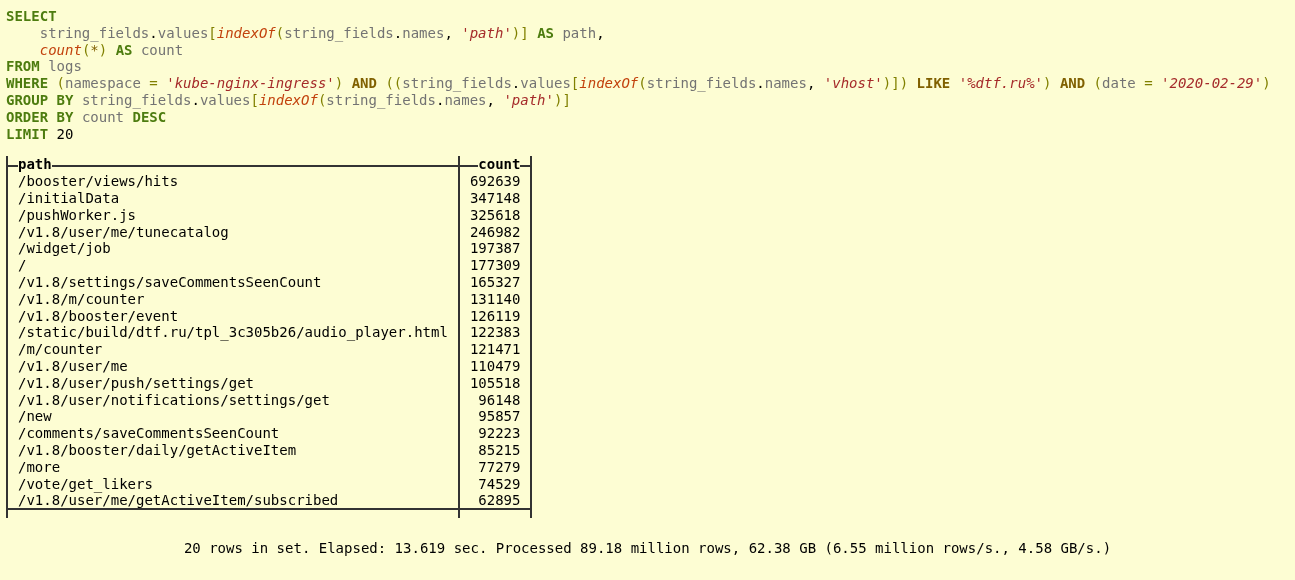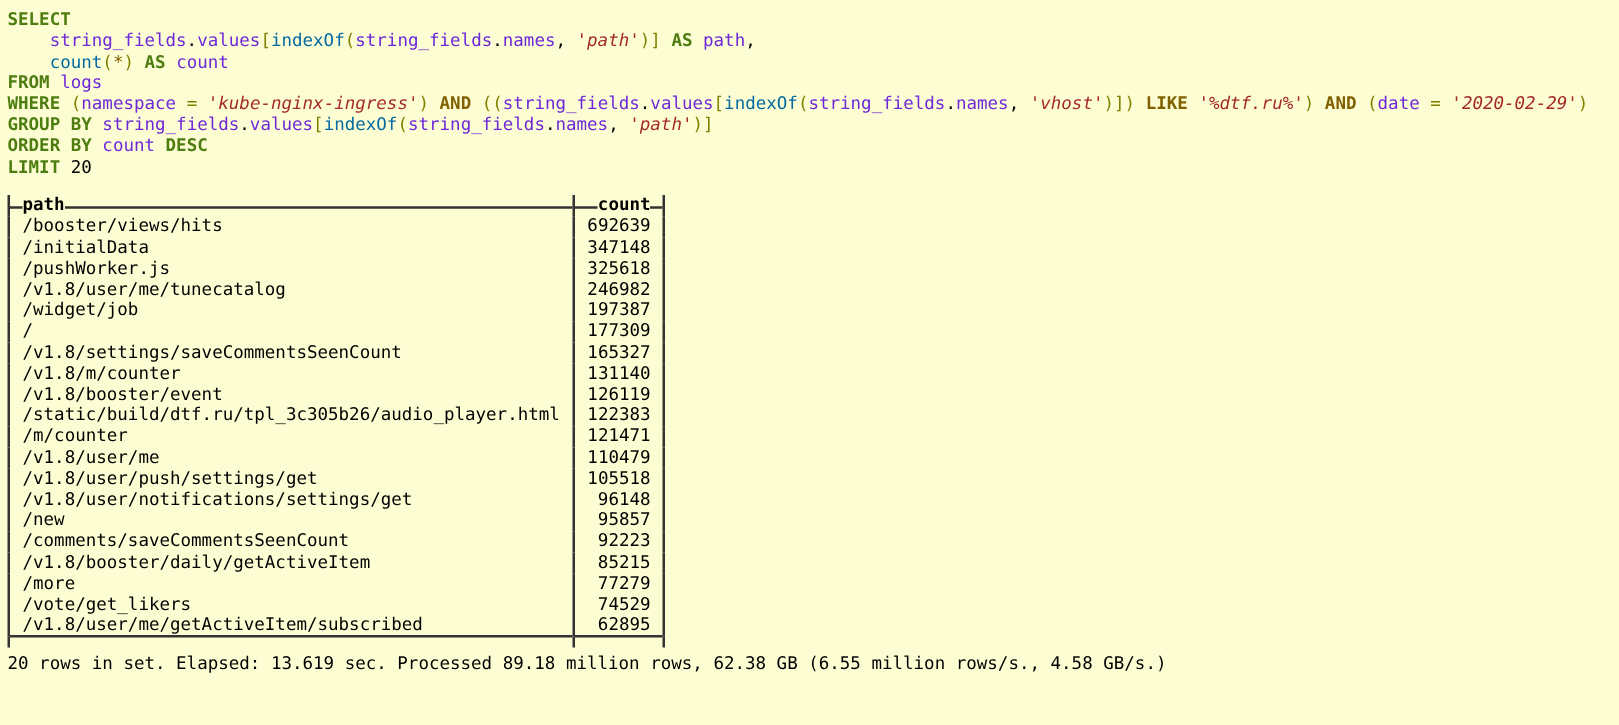--- a/index.html
+++ b/index.html
@@ -6,22 +6,22 @@
     margin: 0;
     padding: 8px 6px;
     background: #fdfdd3;
     font-family: "DejaVu Sans Mono", "Consolas", monospace;
     font-size: 14px;
     color: #000;
     line-height: 1.2;
   }
   .sql { white-space: pre-wrap; }
   .kw { color: #4d7c0f; font-weight: bold; }
-  .id { color: #6d28d9; }
-  .fn { color: #0369a1; }
+  .id { color: #737373; }
+  .fn { color: #c2410c; font-style: italic; }
   .punc { color: #808000; }
   .op { color: #808000; }
   .str { color: #a52a2a; font-style: italic; }
   .num { color: #000; }
   .logic { color: #806000; font-weight: bold; text-align: center; }
   .star { color: #806000; }
   
   .table-wrap { margin-top: 14px; display:inline-block; }
   .tbl { border-collapse: collapse; font-family: inherit; font-size: 14px; }
   .tbl th, .tbl td { padding: 0 10px; border-left: 2px solid #333; border-right: 2px solid #333; }
@@ -34,21 +34,21 @@
     border-top: 2px solid #333;
     z-index: 0;
   }
   .tbl .toprow th span {
     position: relative; background: #fdfdd3; z-index:1; padding: 0 0px;
   }
   .tbl .botrow td { height: 9px; position: relative; }
   .tbl .botrow td::after {
     content:""; position:absolute; bottom:8px; left:0; right:0; border-bottom:2px solid #333;
   }
-  .footer { white-space: pre; }
+  .footer { margin-top: 18px; white-space: pre; text-align: center; }
 </style>
 </head>
 <body>
 
 
 
 <div class="sql"><span class="kw">SELECT</span>
     <span class="id">string_fields</span><span class="num">.</span><span class="id">values</span><span class="punc">[</span><span class="fn">indexOf</span><span class="punc">(</span><span class="id">string_fields</span><span class="num">.</span><span class="id">names</span><span>, </span><span class="str">'path'</span><span class="punc">)</span><span class="punc">]</span> <span class="kw">AS</span> <span class="id">path</span>,
     <span class="fn">count</span><span class="punc">(</span><span class="star">*</span><span class="punc">)</span> <span class="kw">AS</span> <span class="id">count</span>
 <span class="kw">FROM</span> <span class="id">logs</span>

